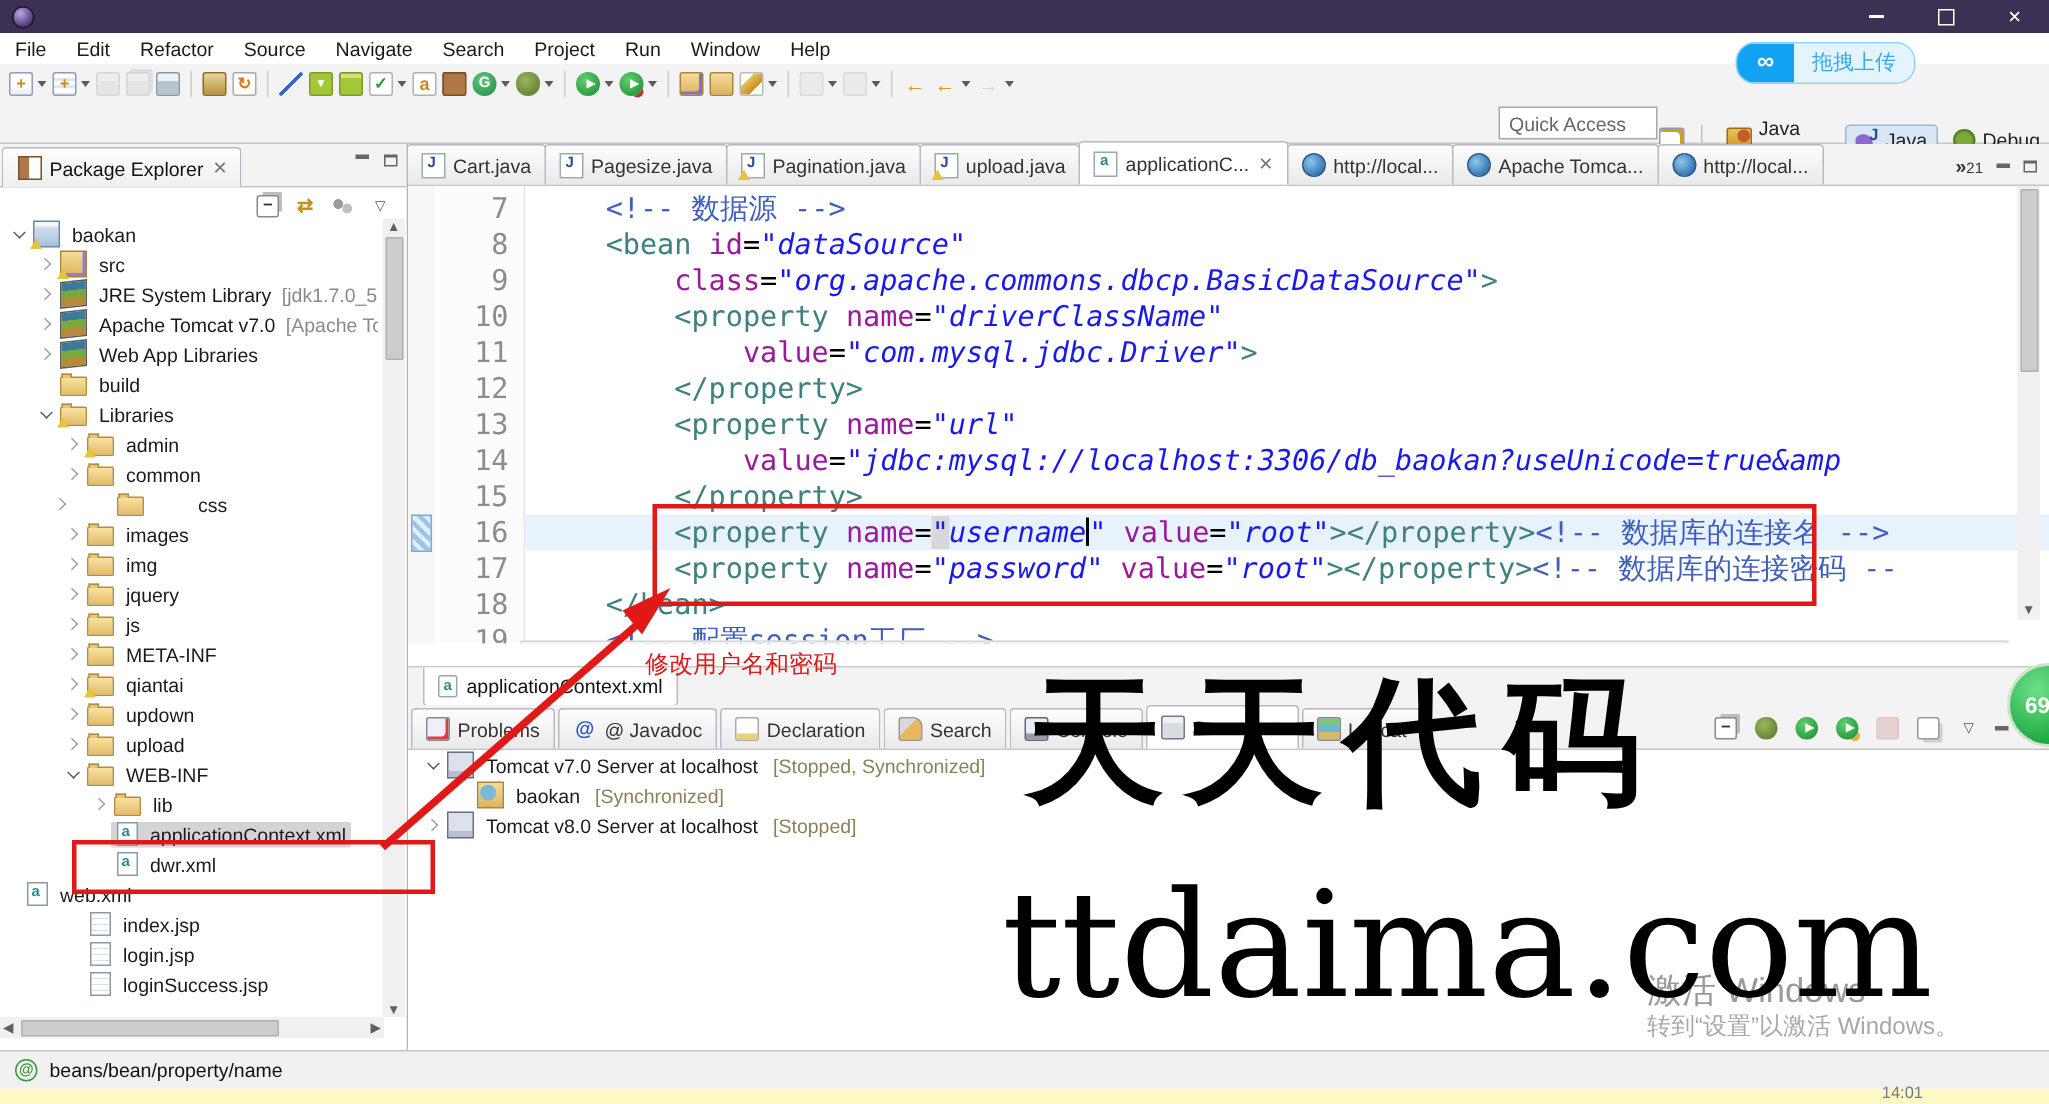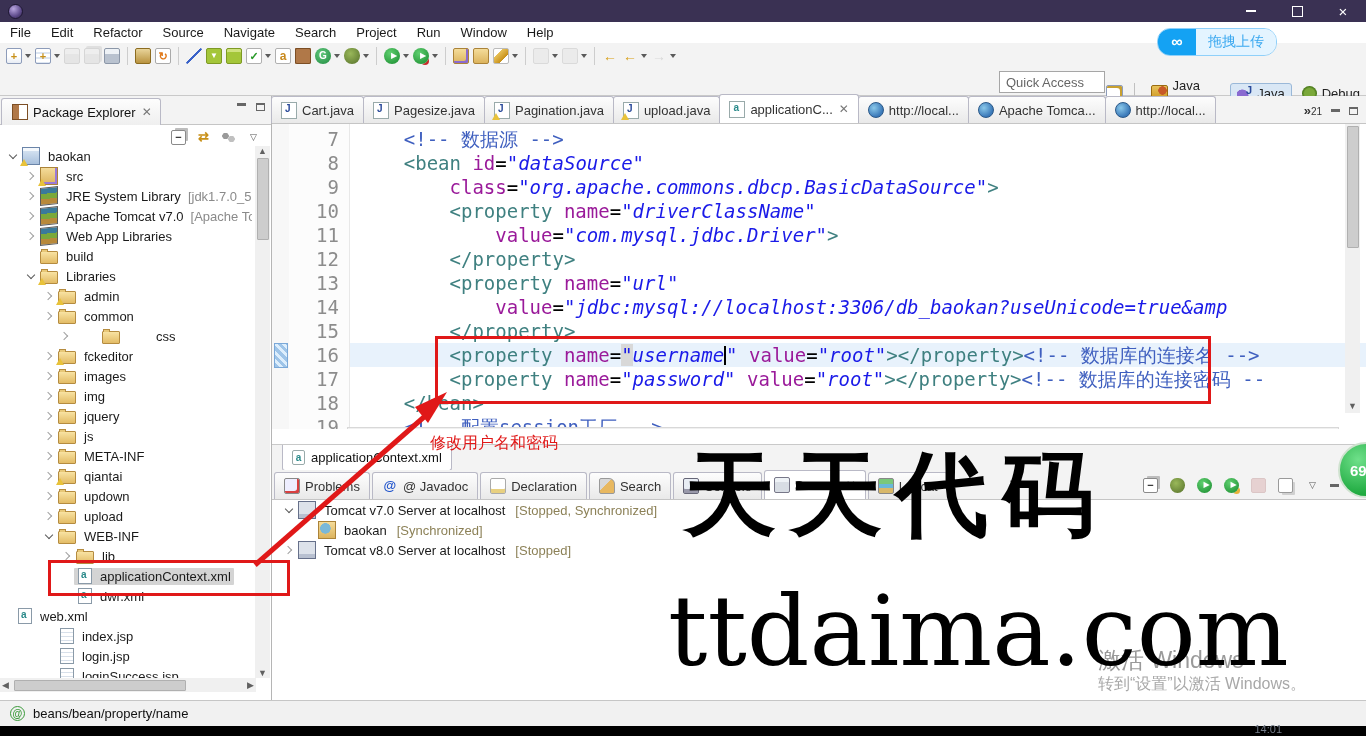--- a/index.html
+++ b/index.html
@@ -163,21 +163,21 @@
   #bottom{position:absolute;left:272px;top:374px;width:1094px;height:230px;background:#f3f3f3;}
   #btabbar{position:absolute;left:0;top:4px;width:100%;height:26px;border-bottom:1px solid #c5c5c5;display:flex;align-items:flex-end;box-sizing:border-box;}
   #bt-right{margin-left:auto;display:flex;align-items:center;gap:8px;padding:0 10px 4px 0;}
   #bt-right .tile{width:15px;height:15px;}
   #bcontent{position:absolute;left:0;top:30px;width:100%;height:200px;background:#fff;}
   .srow{height:20px;display:flex;align-items:center;white-space:nowrap;}
   .sstatus{color:#8c8157;margin-left:7px;}
   
   #statusbar{position:absolute;left:0;top:700px;width:1366px;height:26px;background:#f1f1f1;border-top:1px solid #c6c6c6;display:flex;align-items:center;box-sizing:border-box;}
   #status-icon{width:15px;height:15px;border:1.5px solid #3a9a3a;border-radius:50%;color:#3a9a3a;font-size:10px;font-weight:bold;display:flex;align-items:center;justify-content:center;margin:0 8px 0 10px;box-sizing:border-box;}
-  #taskbar{position:absolute;left:0;top:726px;width:1366px;height:10px;background:#000000;text-align:center;}
+  #taskbar{position:absolute;left:0;top:726px;width:1366px;height:10px;background:#fef9c3;text-align:center;}
   #task-time{position:absolute;right:84px;top:-3px;color:#737b88;font-size:11px;}
   
   #ov-tree-box{position:absolute;left:48px;top:560px;width:236px;height:30px;border:3px solid #e01818;z-index:60;}
   #ov-editor-box{position:absolute;left:435px;top:336px;width:770px;height:62px;border:3px solid #e01818;z-index:60;}
   #ov-arrow{position:absolute;left:0;top:0;width:1366px;height:736px;z-index:59;pointer-events:none;}
   #ov-note{position:absolute;left:430px;top:433px;color:#e01818;font-size:16px;z-index:61;}
   #wm1{position:absolute;left:684px;top:448px;font-family:"DejaVu Serif",serif;font-weight:600;font-size:92px;letter-spacing:14px;color:#000;z-index:70;line-height:1;}
   #wm2{position:absolute;left:668px;top:582px;font-family:"DejaVu Serif",serif;font-size:98px;color:#000;z-index:70;line-height:1;}
   #act1{position:absolute;left:1098px;top:645px;font-size:23px;color:#9a9a9a;z-index:69;}
   #act2{position:absolute;left:1098px;top:674px;font-size:16px;color:#a8a8a8;z-index:69;}
@@ -425,35 +425,26 @@
             </span>
             <span class="tlabel">admin</span>
           </div>
           <div class="trow" style="padding-left: 42px;">
             <span class="chevbox">
               <span class="chev-c"></span>
             </span>
             <span class="tico ti-folder"></span>
             <span class="tlabel">common</span>
           </div>
-          <div class="trow" style="padding-left: 58px; gap: 28px;">
+          <div class="trow" style="padding-left: 34px; gap: 28px;">
             <span class="chevbox">
               <span class="chev-c"></span>
             </span>
             <span class="tico ti-folder"></span>
             <span class="tlabel">css</span>
-          </div>
-          <div class="trow" style="padding-left: 42px;">
-            <span class="chevbox">
-              <span class="chev-c"></span>
-            </span>
-            <span class="tico ti-folder">
-              <span class="warnb"></span>
-            </span>
-            <span class="tlabel">fckeditor</span>
           </div>
           <div class="trow" style="padding-left: 42px;">
             <span class="chevbox">
               <span class="chev-c"></span>
             </span>
             <span class="tico ti-folder"></span>
             <span class="tlabel">images</span>
           </div>
           <div class="trow" style="padding-left: 42px;">
             <span class="chevbox">

